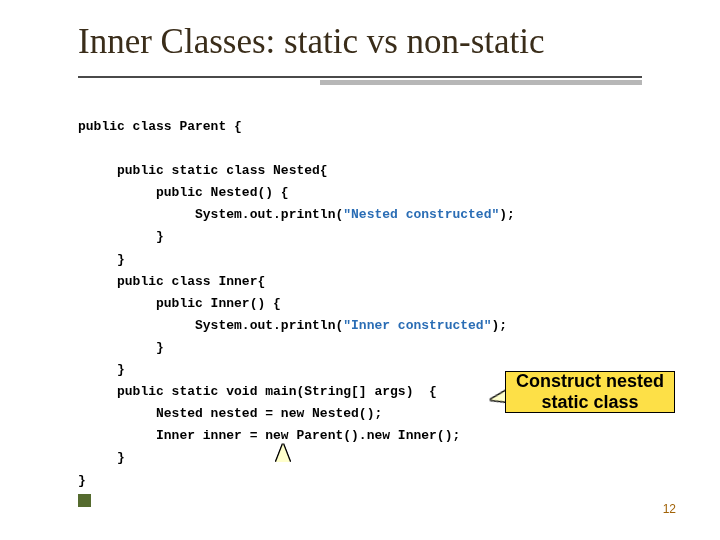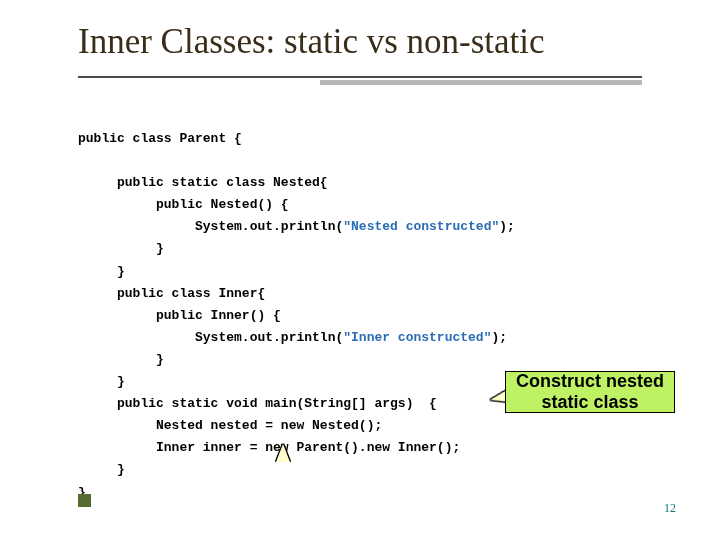--- a/index.html
+++ b/index.html
@@ -38,37 +38,37 @@
   .accent-box {
     position: absolute;
     left: 78px; top: 494px;
     width: 13px; height: 13px;
     background: #556b2f;
   }
   .page-num {
     position: absolute;
     right: 44px; bottom: 24px;
     font-size: 12px;
-    color: #0f766e;
-    font-family: Liberation Serif, serif;
+    color: #a16207;
+    font-family: Liberation Sans, sans-serif;
   }
   .code {
     position: absolute;
-    left: 78px; top: 128px;
+    left: 78px; top: 116px;
     font-family: "Courier New", Courier, monospace;
     font-size: 13px;
     font-weight: bold;
     color: #000;
     line-height: 1.7;
     white-space: pre;
   }
   .str { color: #2a6db5; }
   .callout {
     position: absolute;
-    background: #bef264;
+    background: #fde047;
     border: 1.5px solid #000;
     font-family: Arial, Helvetica, sans-serif;
     font-weight: bold;
     color: #000;
     text-align: center;
     display: flex;
     align-items: center;
     justify-content: center;
     padding: 4px 6px;
     line-height: 1.15;

